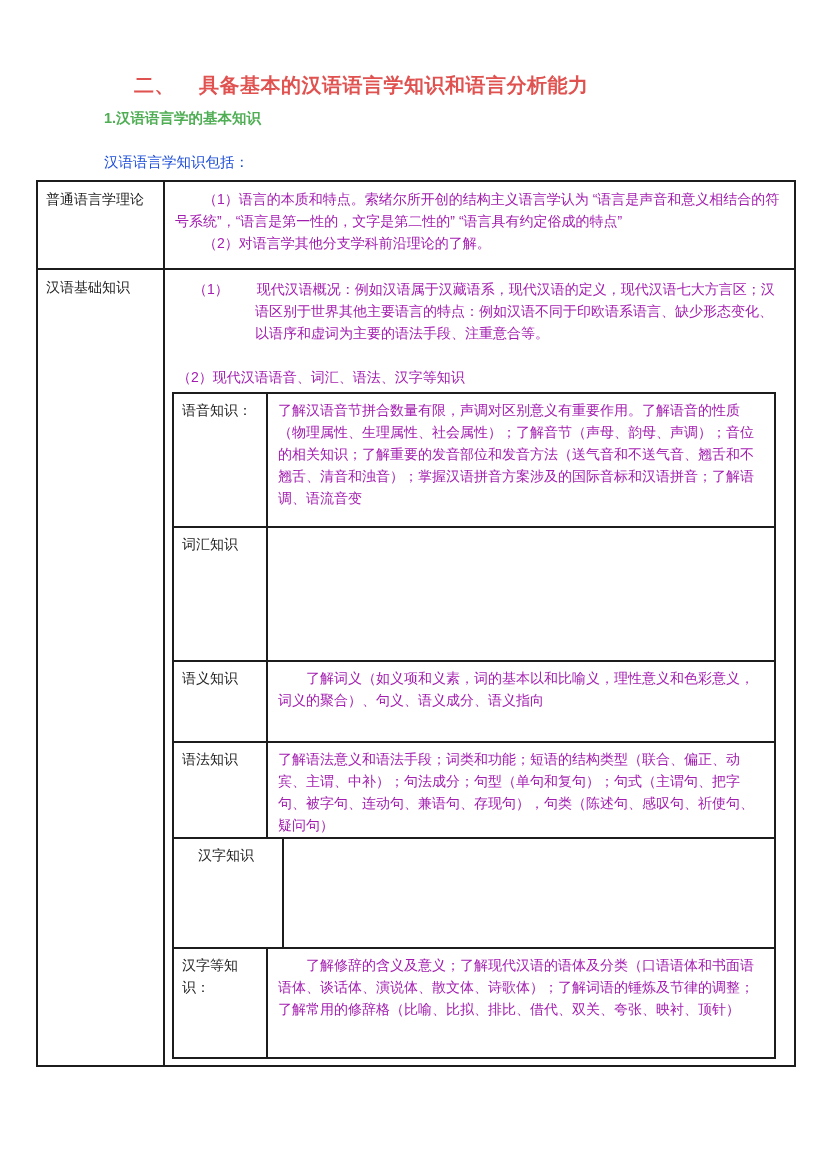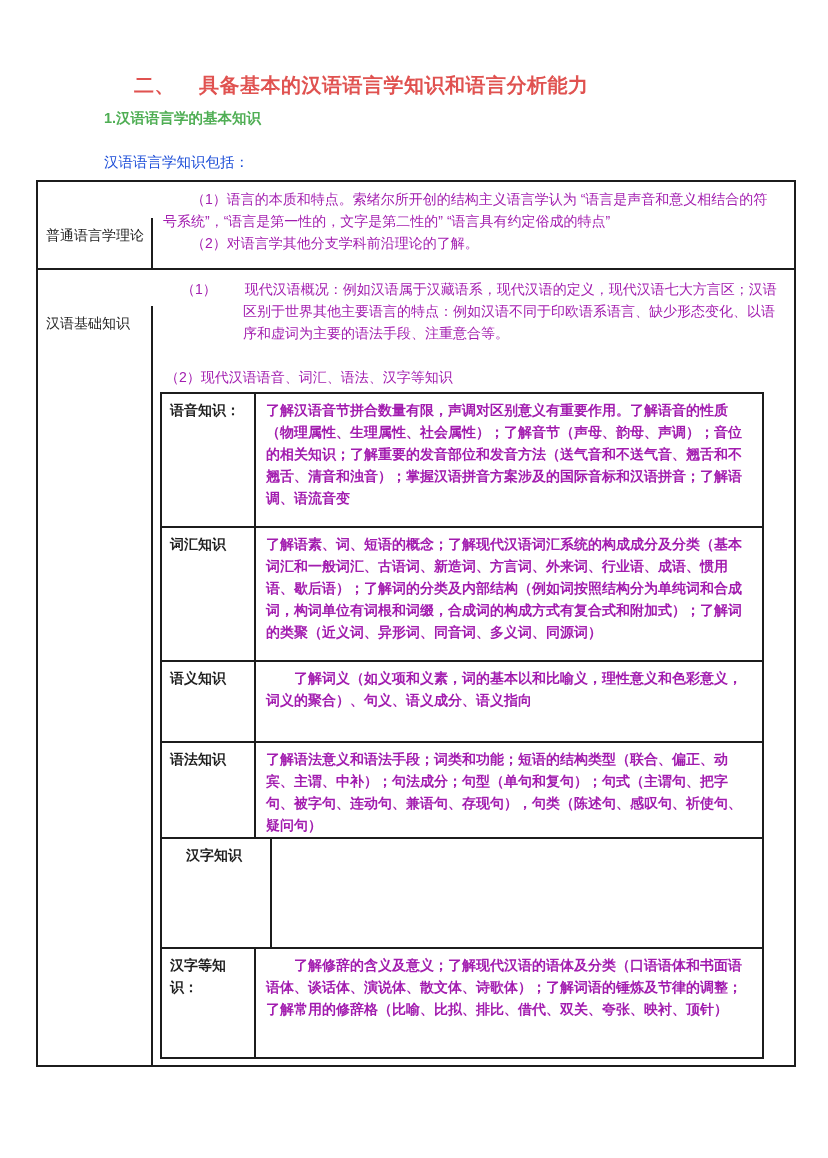--- a/index.html
+++ b/index.html
@@ -16,36 +16,36 @@
   .intro{position:absolute;left:104px;top:153px;font-size:14.5px;color:#1d4ed8;white-space:nowrap;}
 
   
   .outer-table{
     position:absolute;left:36px;top:180px;width:760px;box-sizing:border-box;
     border:2px solid #1c1c1c;background:#fff;
   }
   .outer-row{display:flex;align-items:stretch;}
   .outer-row + .outer-row{border-top:2px solid #1c1c1c;}
   .outer-label{
-    width:115px;box-sizing:border-box;border-right:2px solid #1c1c1c;
-    padding:6px 6px 0 8px;font-size:14px;line-height:22px;flex-shrink:0;margin-top:36px;
+    width:127px;box-sizing:border-box;border-right:2px solid #1c1c1c;
+    padding:6px 6px 0 8px;font-size:14px;line-height:22px;flex-shrink:0;
   }
   .outer-content{flex:1;min-width:0;box-sizing:border-box;padding:0 0 6px 0;}
   .row1{min-height:86px;}
 
   p{margin:0;font-size:14px;line-height:22px;color:#a21caf;}
   .p-indent{padding:0 14px 0 10px;text-indent:28px;}
   .row1 .p-first{padding-top:6px;}
   .p-hang{padding:8px 14px 0 90px;text-indent:-62px;}
   .p-item2{padding:0 14px 0 12px;margin-top:22px;}
 
   
   .inner-table{
     margin:4px 0 0 7px;width:604px;box-sizing:border-box;
-    border:2px solid #1c1c1c;background:#fff;font-weight:bold;
+    border:2px solid #1c1c1c;background:#fff;
   }
   .inner-row{display:flex;align-items:stretch;}
   .inner-row + .inner-row{border-top:2px solid #1c1c1c;}
   .inner-label{
     width:94px;box-sizing:border-box;border-right:2px solid #1c1c1c;
     padding:5px 4px 0 8px;font-size:14px;line-height:22px;flex-shrink:0;
   }
   .inner-content{flex:1;min-width:0;}
   .inner-content p{padding:5px 9px 0 10px;}
   .inner-content.ind p{text-indent:28px;}
@@ -89,23 +89,20 @@
 
           <div class="inner-row ir1">
             <div class="inner-label">语音知识：</div>
             <div class="inner-content">
               <p>了解汉语音节拼合数量有限，声调对区别意义有重要作用。了解语音的性质（物理属性、生理属性、社会属性）；了解音节（声母、韵母、声调）；音位的相关知识；了解重要的发音部位和发音方法（送气音和不送气音、翘舌和不翘舌、清音和浊音）；掌握汉语拼音方案涉及的国际音标和汉语拼音；了解语调、语流音变</p>
             </div>
           </div>
 
           <div class="inner-row ir2">
             <div class="inner-label">词汇知识</div>
-            <div class="inner-content">
-              <p>了解语素、词、短语的概念；了解现代汉语词汇系统的构成成分及分类（基本词汇和一般词汇、古语词、新造词、方言词、外来词、行业语、成语、惯用语、歇后语）；了解词的分类及内部结构（例如词按照结构分为单纯词和合成词，构词单位有词根和词缀，合成词的构成方式有复合式和附加式）；了解词的类聚（近义词、异形词、同音词、多义词、同源词）</p>
-            </div>
           </div>
 
           <div class="inner-row ir3">
             <div class="inner-label">语义知识</div>
             <div class="inner-content ind">
               <p>了解词义（如义项和义素，词的基本以和比喻义，理性意义和色彩意义，词义的聚合）、句义、语义成分、语义指向</p>
             </div>
           </div>
 
           <div class="inner-row ir4">

